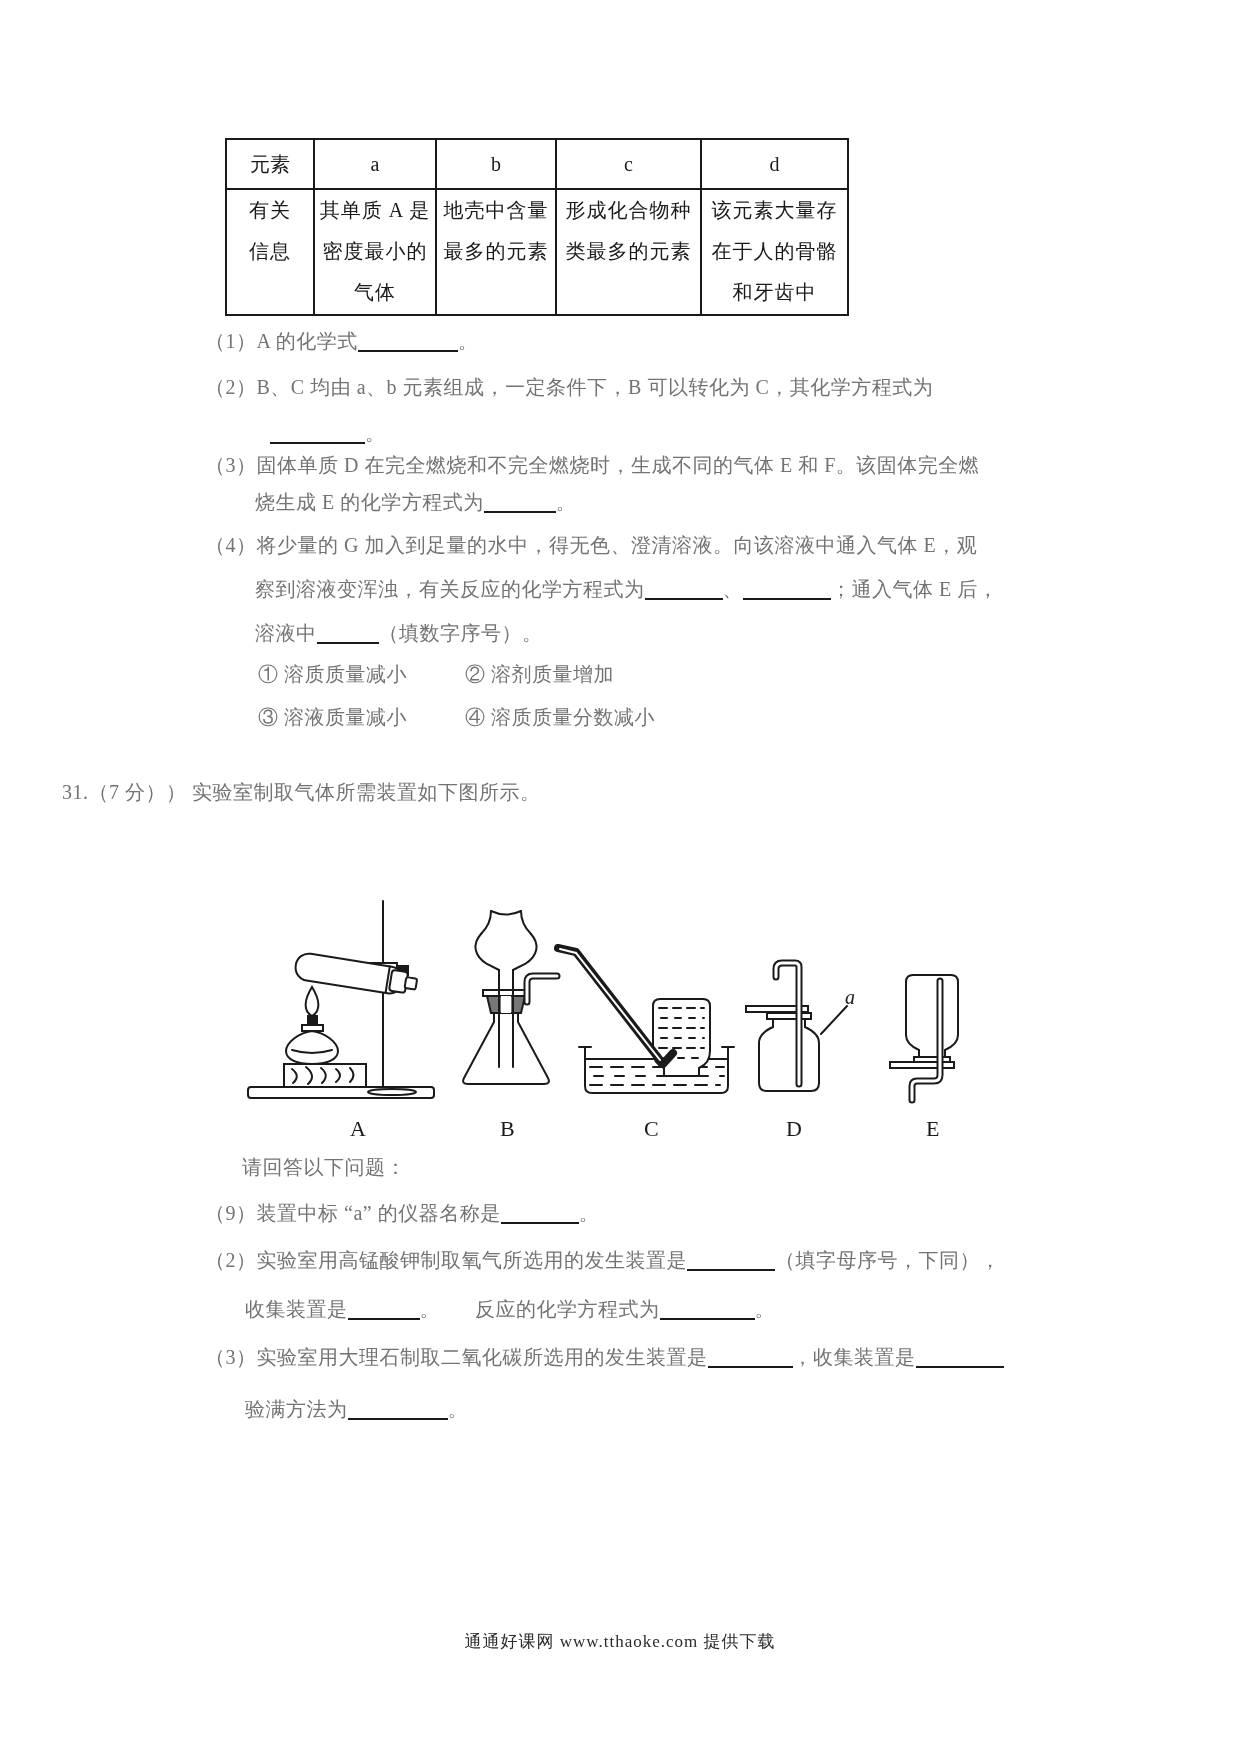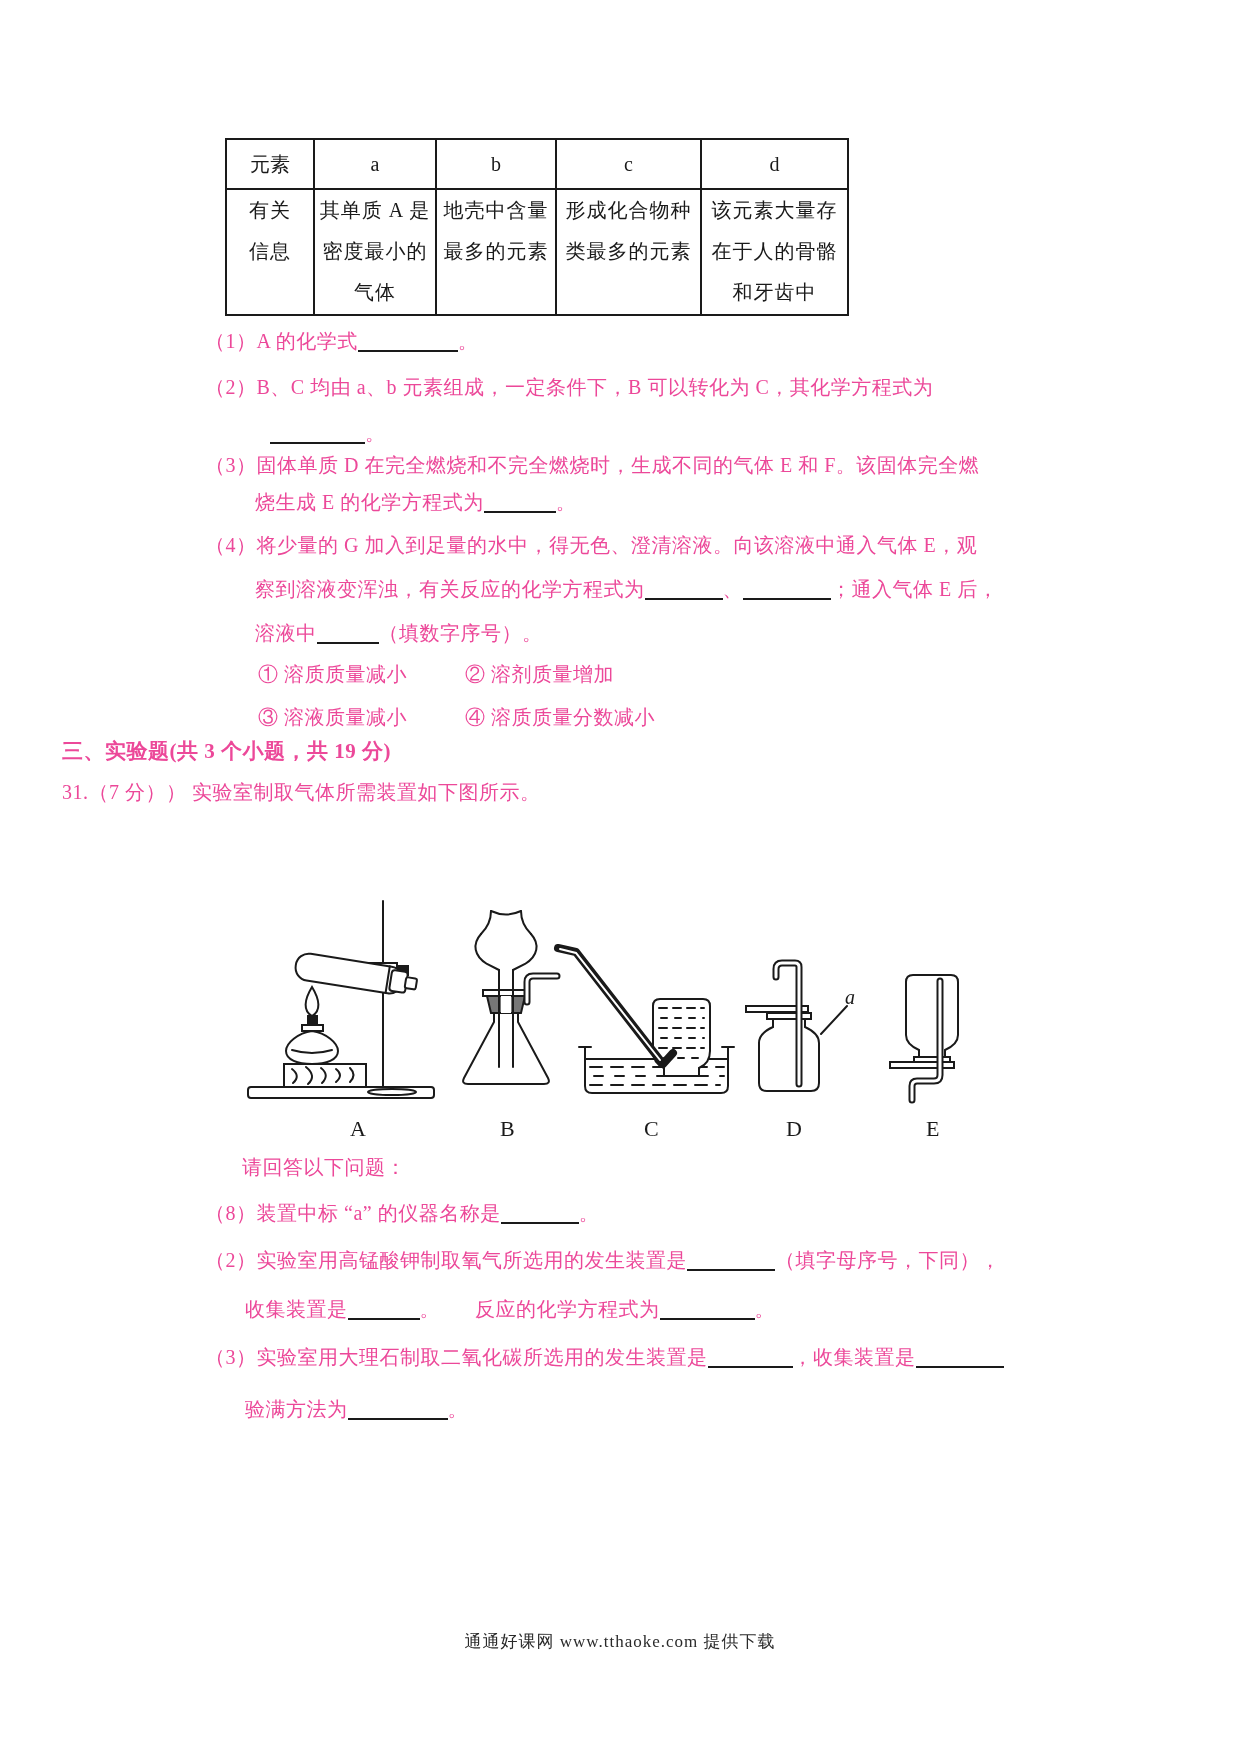--- a/index.html
+++ b/index.html
@@ -5,21 +5,21 @@
   html,body{margin:0;padding:0;background:#fff;}
   .page{position:relative;width:1240px;height:1754px;background:#fff;overflow:hidden;
         font-family:"Liberation Serif","DejaVu Serif",serif;color:#1a1a1a;}
   
   .tbl{position:absolute;left:225px;top:138px;border-collapse:collapse;background:#fff;}
   .tbl td{border:2px solid #1a1a1a;text-align:center;font-size:20px;color:#1a1a1a;padding:0;}
   .tr-head td{height:48px;margin-top:31px;}
   .tr-info td{height:124px;vertical-align:top;letter-spacing:1px;}
   .tr-info td div{line-height:41px;}
   
-  .line{position:absolute;white-space:nowrap;font-size:20px;line-height:27px;color:#ec4899;letter-spacing:0.5px;text-align:right;}
+  .line{position:absolute;white-space:nowrap;font-size:20px;line-height:27px;color:#737373;letter-spacing:0.5px;text-align:right;}
   .bold{font-weight:bold;font-size:21px;}
   .blank{display:inline-block;border-bottom:2px solid #1a1a1a;height:18px;vertical-align:-4px;}
   .gap-left{margin-left:35px;}
   .opt2{margin-left:58px;}
   .dev-label{position:absolute;font-size:22px;color:#1a1a1a;}
   .a-label{position:absolute;font-size:20px;font-style:italic;color:#1a1a1a;}
   .footer{position:absolute;left:0;width:100%;text-align:center;top:1630px;font-size:17px;color:#2a2a2a;letter-spacing:1px;}
   svg{position:absolute;}
 </style>
 </head>
@@ -98,21 +98,20 @@
     <span>溶液中</span><span class="blank" style="width:62px"></span><span>（填数字序号）。</span>
   </div>
 
   <div class="line" style="left:258px;top:704px">
     <span>③ 溶液质量减小</span><span class="opt2">④ 溶质质量分数减小</span>
   </div>
   <div class="line" style="left:258px;top:661px">
     <span>① 溶质质量减小</span><span class="opt2">② 溶剂质量增加</span>
   </div>
 
-  <div class="line bold" style="left:62px;top:738px">三、实验题(共 3 个小题，共 19 分)</div>
   <div class="line" style="left:62px;top:779px">31.（7 分）） 实验室制取气体所需装置如下图所示。</div>
 
   <svg style="left:240px;top:855px" width="720" height="262" viewBox="0 0 720 262" stroke="#1a1a1a" fill="none" stroke-width="2" stroke-linecap="round">
 
     <g>
       <line x1="143" y1="46" x2="143" y2="232"></line>
       <rect x="8" y="232" width="186" height="11" rx="3"></rect>
       <ellipse cx="152" cy="237" rx="24" ry="3"></ellipse>
       <rect x="129" y="108" width="28" height="15" fill="#fff"></rect>
       <rect x="157" y="111" width="11" height="9" fill="#1a1a1a"></rect>
@@ -194,21 +193,21 @@
     <span class="dev-label" style="left:110px">A</span>
     <span class="dev-label" style="left:260px">B</span>
     <span class="dev-label" style="left:404px">C</span>
     <span class="dev-label" style="left:546px">D</span>
     <span class="dev-label" style="left:686px">E</span>
   </div>
 
   <div class="line" style="left:242px;top:1154px">请回答以下问题：</div>
 
   <div class="line" style="left:205px;top:1200px">
-    <span>（8）装置中标 “a” 的仪器名称是</span><span class="blank" style="width:78px"></span><span>。</span>
+    <span>（9）装置中标 “a” 的仪器名称是</span><span class="blank" style="width:78px"></span><span>。</span>
   </div>
 
   <div class="line" style="left:205px;top:1247px">
     <span>（2）实验室用高锰酸钾制取氧气所选用的发生装置是</span><span class="blank" style="width:88px"></span><span>（填字母序号，下同），</span>
   </div>
   <div class="line" style="left:245px;top:1296px">
     <span>收集装置是</span><span class="blank" style="width:72px"></span><span>。</span><span class="gap-left">反应的化学方程式为</span><span class="blank" style="width:95px"></span><span>。</span>
   </div>
 
   <div class="line" style="left:205px;top:1344px">

